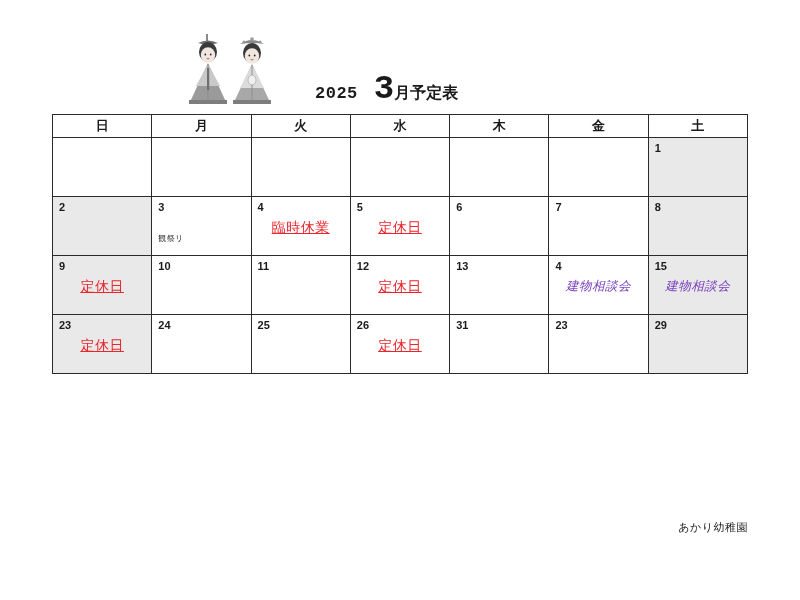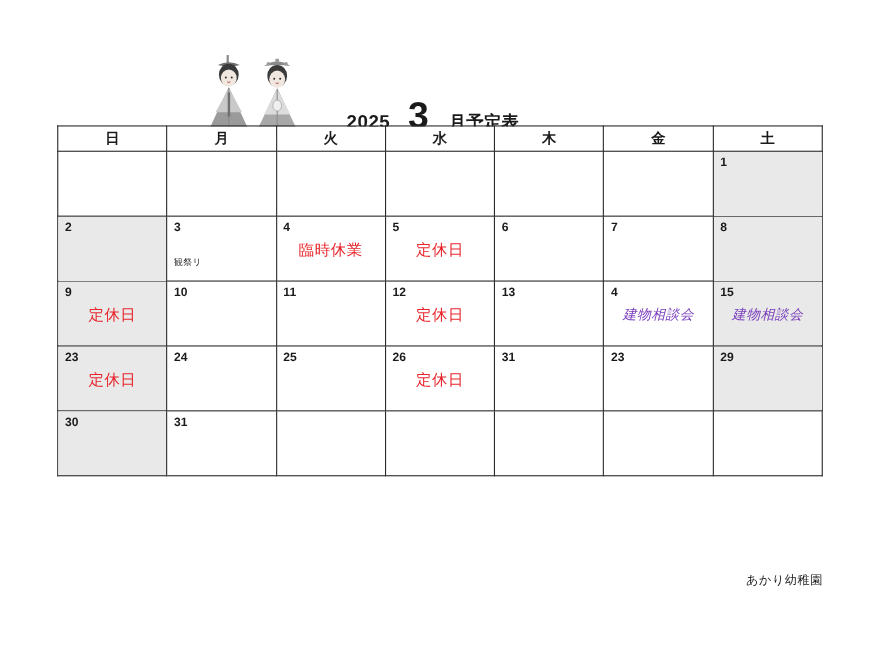--- a/index.html
+++ b/index.html
@@ -20,23 +20,24 @@
     position: absolute;
     left: 0; top: 0;
     width: 800px;
     height: 600px;
   }
 
   
   .header {
     position: absolute;
     left: 0;
-    top: 30px;
+    top: 14px;
     width: 780px;
     height: 100px;
+    font-family: Liberation Mono, monospace;
   }
 
   .dolls {
     position: absolute;
     left: 178px;
     top: 16px;
     width: 120px;
     height: 86px;
   }
 
@@ -54,21 +55,20 @@
   }
   .title-month {
     font-size: 34px;
     font-weight: bold;
     margin-left: 16px;
     line-height: 1;
   }
   .title-suffix {
     font-size: 16px;
     font-weight: bold;
-    margin-left: 18px;
   }
 
   
   .cal {
     position: absolute;
     left: 52px;
     top: 114px;
     width: 696px;
     border-collapse: collapse;
     table-layout: fixed;
@@ -115,21 +115,21 @@
   }
   .event {
     position: absolute;
     left: 0;
     right: 0;
     top: 22px;
     text-align: center;
     font-size: 14px;
     letter-spacing: 0.5px;
   }
-  .event.red { color: #e8262c; }
+  .event.red { color: #e8262c; text-decoration: underline; }
   .event.purple { color: #7a3fbd; font-size: 12.5px; font-style: italic; }
 
   
   .footer {
     position: absolute;
     right: 52px;
     top: 520px;
     font-size: 11px;
     color: #1a1a1a;
     letter-spacing: 0.5px;
@@ -279,31 +279,18 @@
           <td>
             <div class="daynum">31</div>
           </td>
           <td>
             <div class="daynum">23</div>
           </td>
           <td class="shaded">
             <div class="daynum">29</div>
           </td>
         </tr>
-        <tr>
-          <td class="shaded">
-            <div class="daynum">30</div>
-          </td>
-          <td>
-            <div class="daynum">31</div>
-          </td>
-          <td class=" blank"></td>
-          <td class=" blank"></td>
-          <td class=" blank"></td>
-          <td class=" blank"></td>
-          <td class=" blank"></td>
-        </tr>
       </tbody>
   </table>
 
   <div class="footer">あかり幼稚園</div>
 
 </div>
 
 </body></html>

